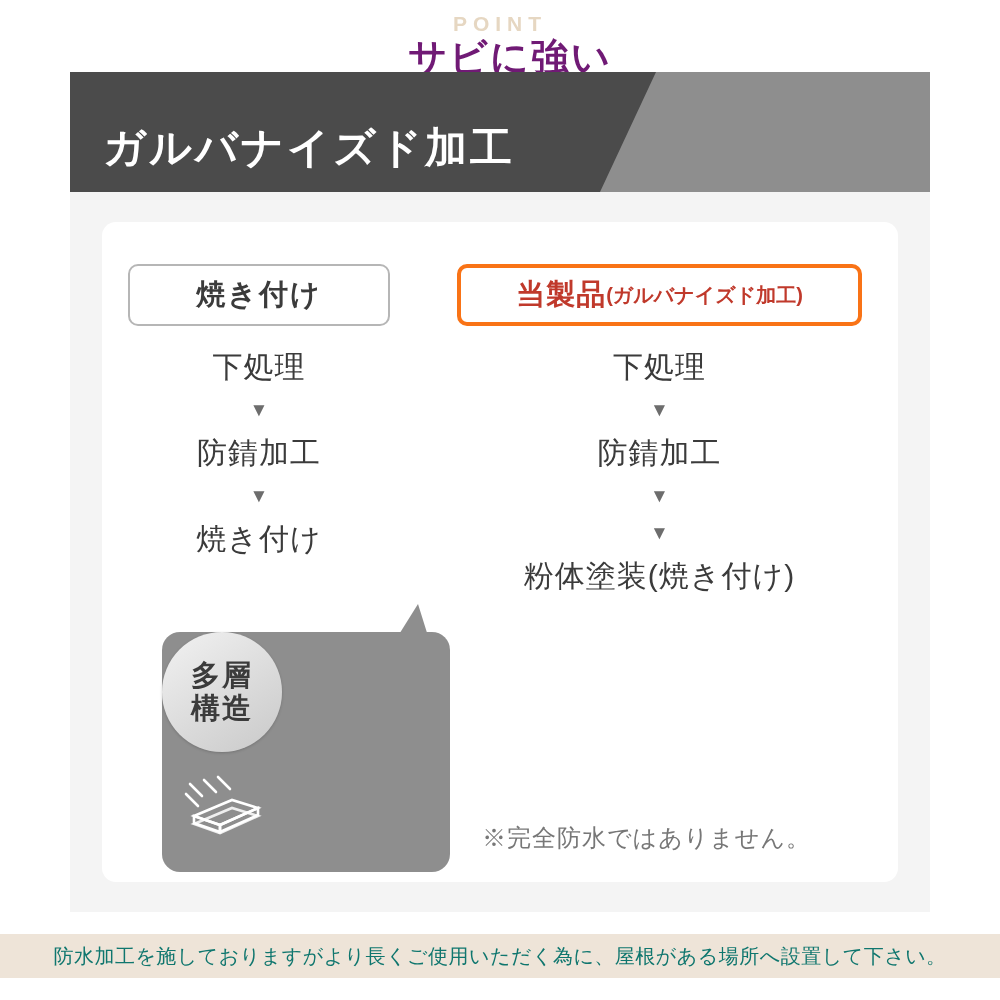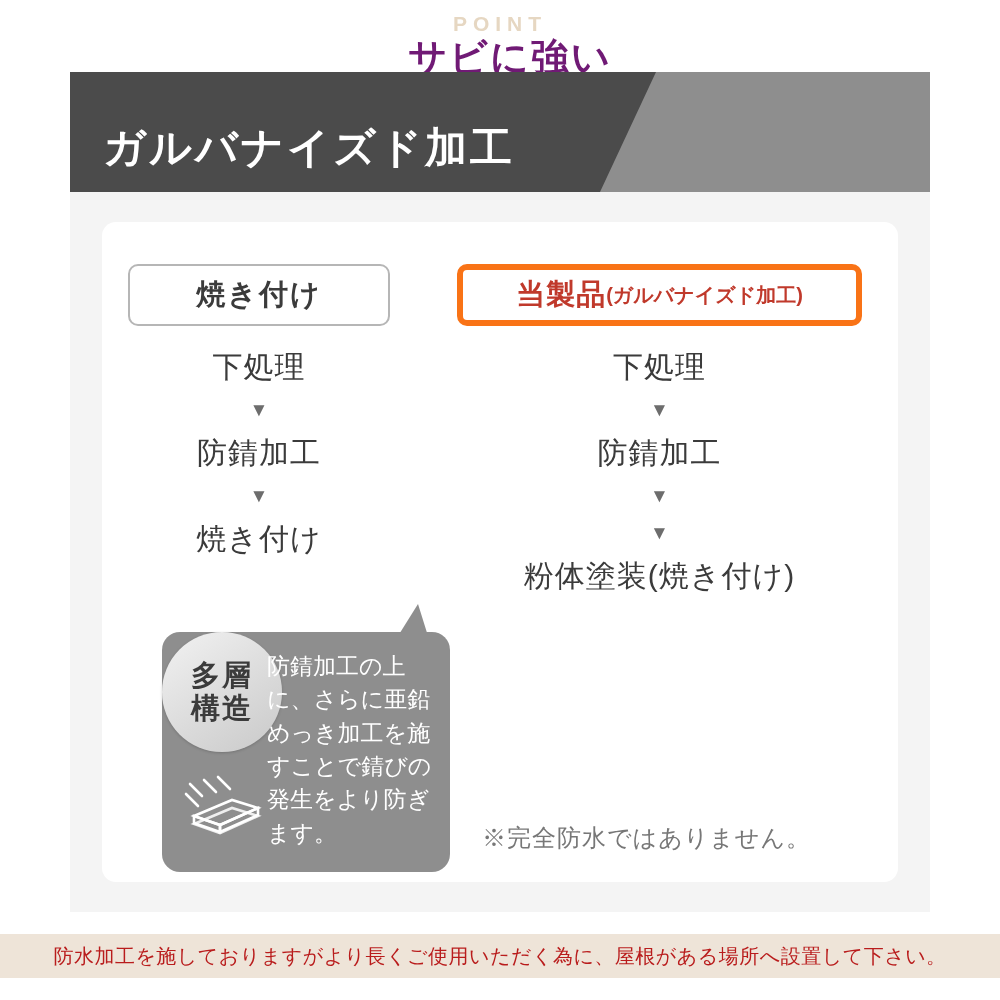--- a/index.html
+++ b/index.html
@@ -159,21 +159,21 @@
     color: #3b3b3b;
     font-size: 29px;
     font-weight: bold;
     letter-spacing: 2px;
   }
   .col-label.new {
     left: 355px;
     top: 42px;
     width: 405px;
     height: 62px;
-    border: 6px solid #f97316;
+    border: 4px solid #f97316;
     color: #c0392b;
     font-weight: bold;
   }
   .col-label.new .nm {
     font-size: 29px;
     letter-spacing: 1px;
   }
   .col-label.new .ns {
     font-size: 20px;
     letter-spacing: 0px;
@@ -284,21 +284,21 @@
     bottom: 22px;
     width: 1000px;
     height: 44px;
     background: #eee4d8;
     display: flex;
     align-items: center;
     justify-content: center;
   }
   .footer-strip .txt {
     font-size: 20px;
-    color: #b91c1c;
+    color: #0f766e;
     letter-spacing: 0.5px;
     white-space: nowrap;
   }
 </style>
 </head>
 <body>
 
 <div class="page">
 
   <div class="point-label">POINT</div>
@@ -349,21 +349,20 @@
             <path d="M14 46 L52 30 L78 38 L40 55 Z"></path>
             <path d="M14 46 L14 53 L40 62 L40 55 Z"></path>
             <path d="M40 55 L78 38 L78 45 L40 62 Z"></path>
             <path d="M14 54 L52 38 L78 46 L40 63 Z" opacity="0.85"></path>
             <path d="M10 14 L22 26" stroke-linecap="round"></path>
             <path d="M24 10 L36 22" stroke-linecap="round"></path>
             <path d="M38 7 L50 19" stroke-linecap="round"></path>
             <path d="M6 24 L18 36" stroke-linecap="round"></path>
           </g>
         </svg>
-        <div class="bubble-text">防錆加工の上に、さらに亜鉛めっき加工を施すことで錆びの発生をより防ぎます。</div>
       </div>
 
       <div class="disclaimer">※完全防水ではありません。</div>
 
     </div>
   </div>
 
   <div class="footer-strip">
     <span class="txt">防水加工を施しておりますがより長くご使用いただく為に、屋根がある場所へ設置して下さい。</span>
   </div>

